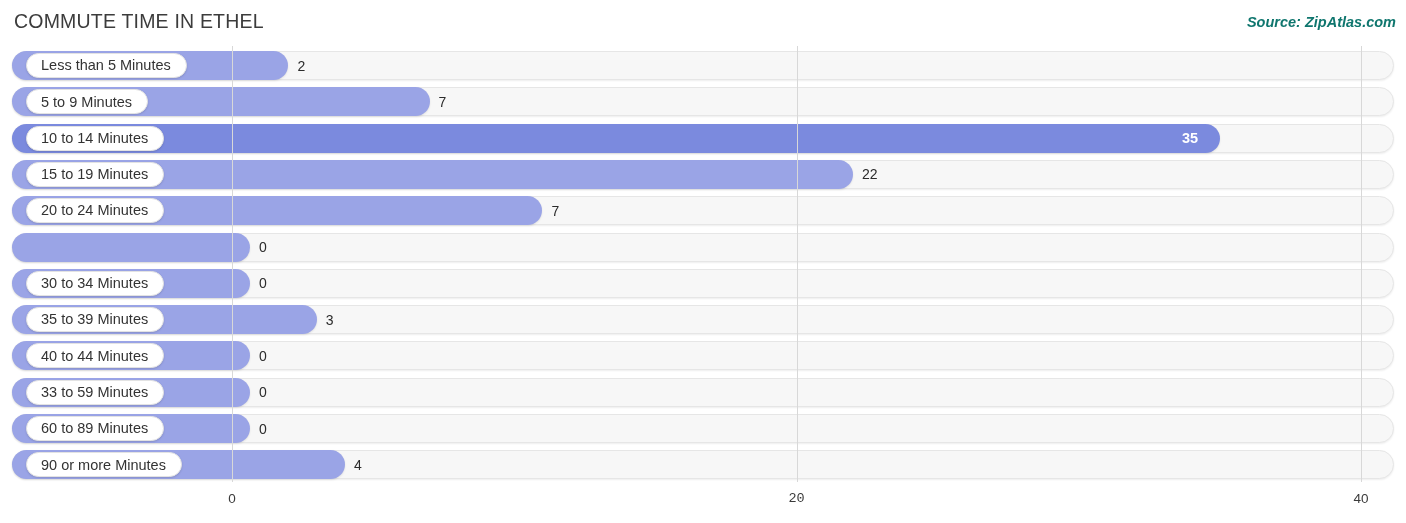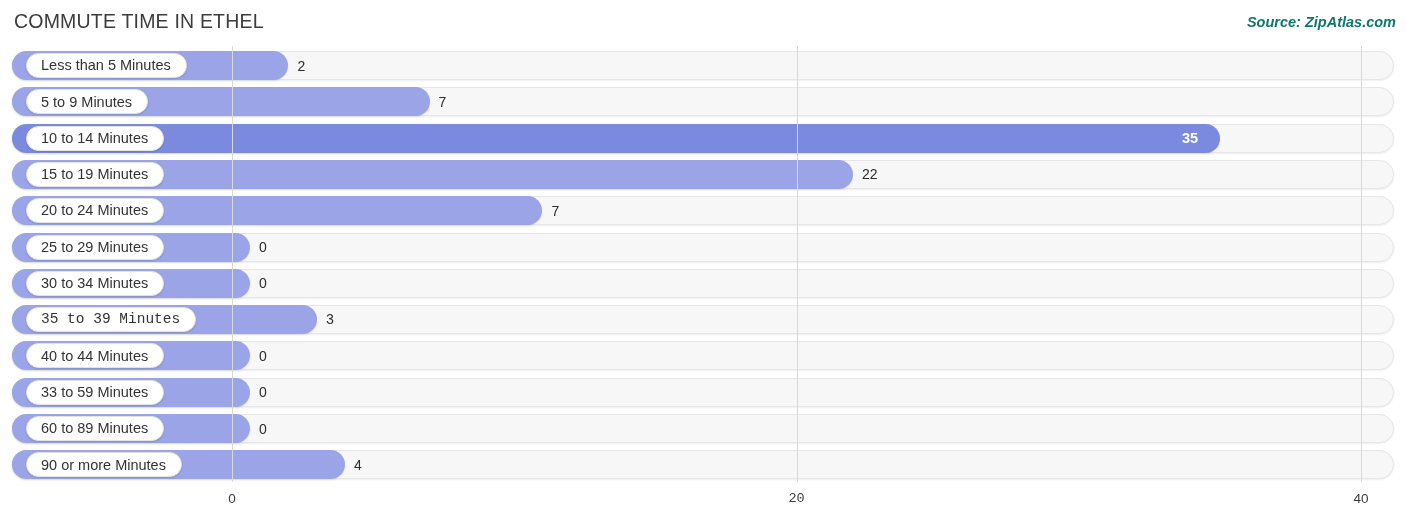--- a/index.html
+++ b/index.html
@@ -235,34 +235,31 @@
           <div class="track"></div>
           <div class="bar" style="width: 530.475px;"></div>
           <div class="pill">
             <span class="pill-label">20 to 24 Minutes</span>
           </div>
           <div class="value-out" style="left: 539.475px;">7</div>
         </div>
         <div class="row" style="top: 186.5px;">
           <div class="track"></div>
           <div class="bar" style="width: 238px;"></div>
-          <div class="pill">
-            <span class="pill-label">25 to 29 Minutes</span>
-          </div>
           <div class="value-out" style="left: 247px;">0</div>
         </div>
         <div class="row" style="top: 222.8px;">
           <div class="track"></div>
           <div class="bar" style="width: 238px;"></div>
           <div class="pill">
             <span class="pill-label">30 to 34 Minutes</span>
           </div>
           <div class="value-out" style="left: 247px;">0</div>
         </div>
-        <div class="row" style="top: 259.1px; font-family: Liberation Mono, monospace;">
+        <div class="row" style="top: 259.1px;">
           <div class="track"></div>
           <div class="bar" style="width: 304.675px;"></div>
           <div class="pill">
             <span class="pill-label">35 to 39 Minutes</span>
           </div>
           <div class="value-out" style="left: 313.675px;">3</div>
         </div>
         <div class="row" style="top: 295.4px;">
           <div class="track"></div>
           <div class="bar" style="width: 238px;"></div>

